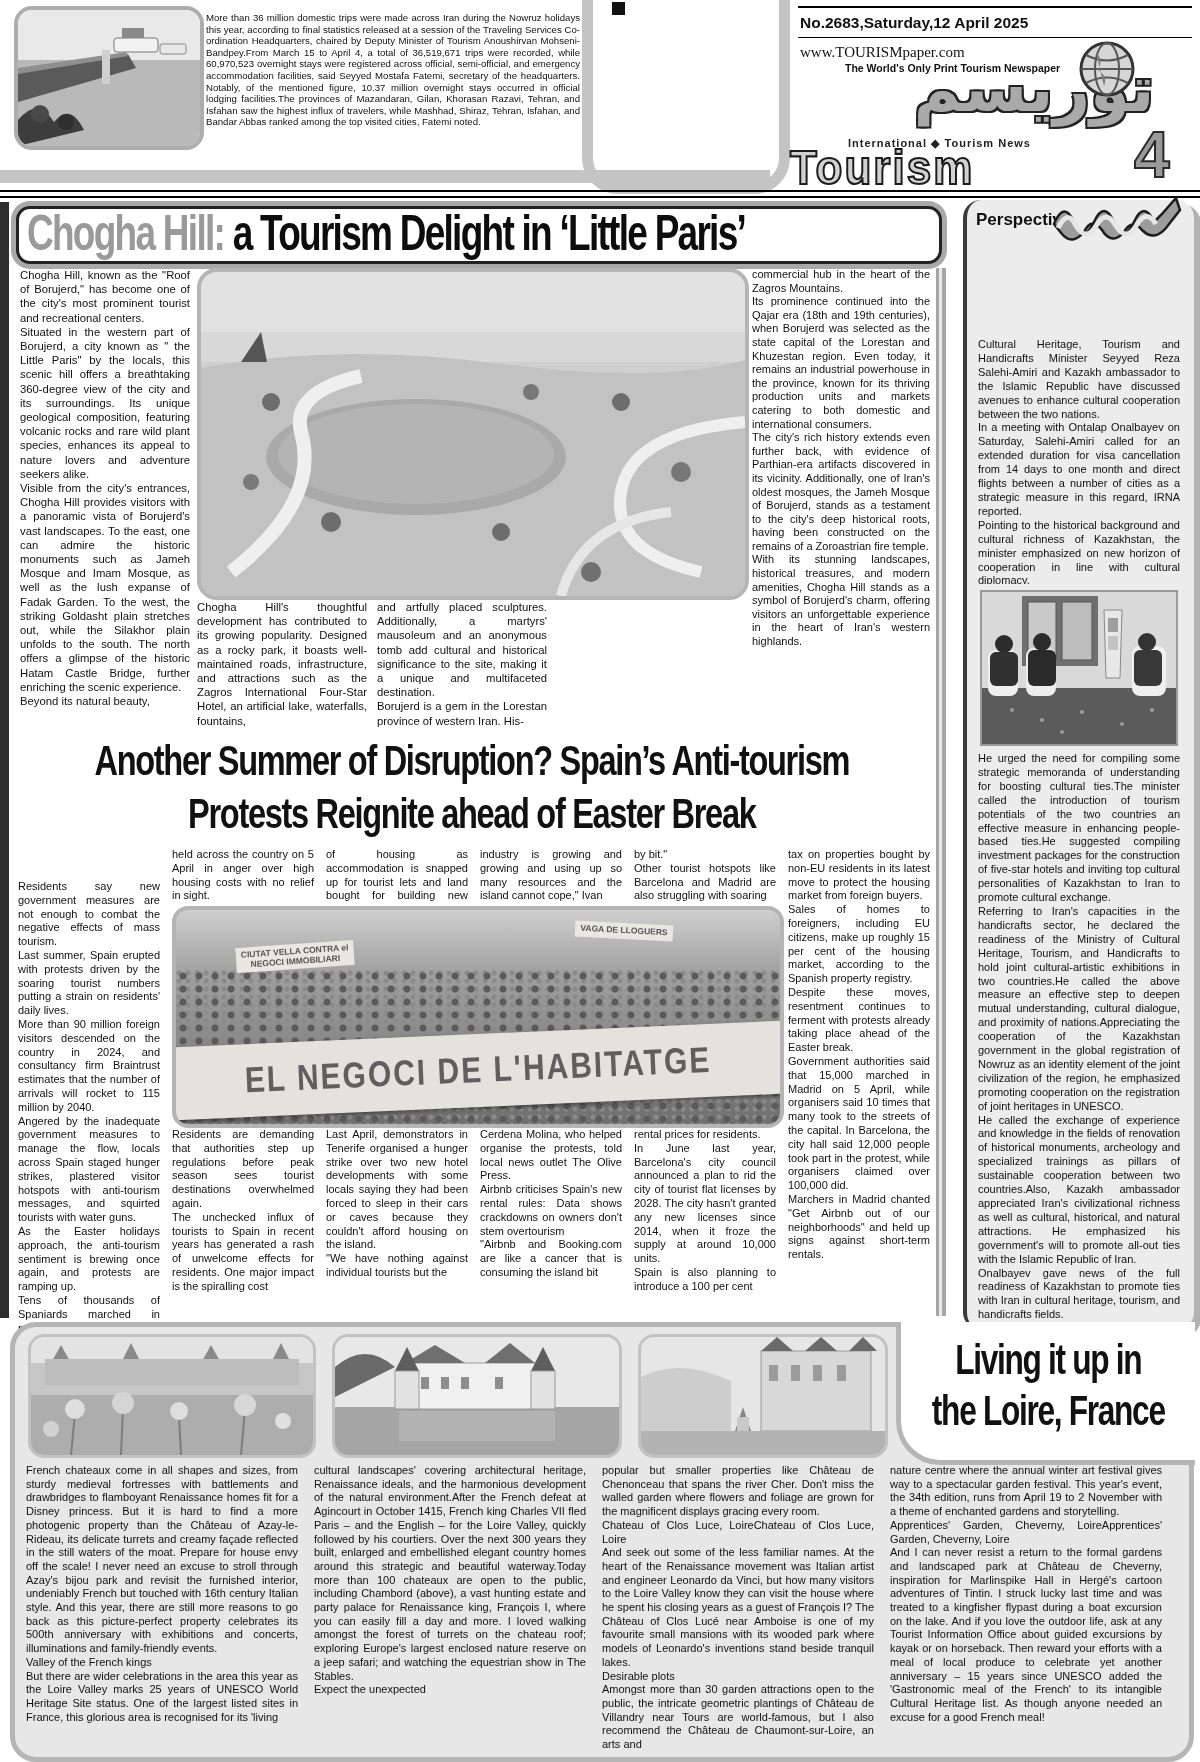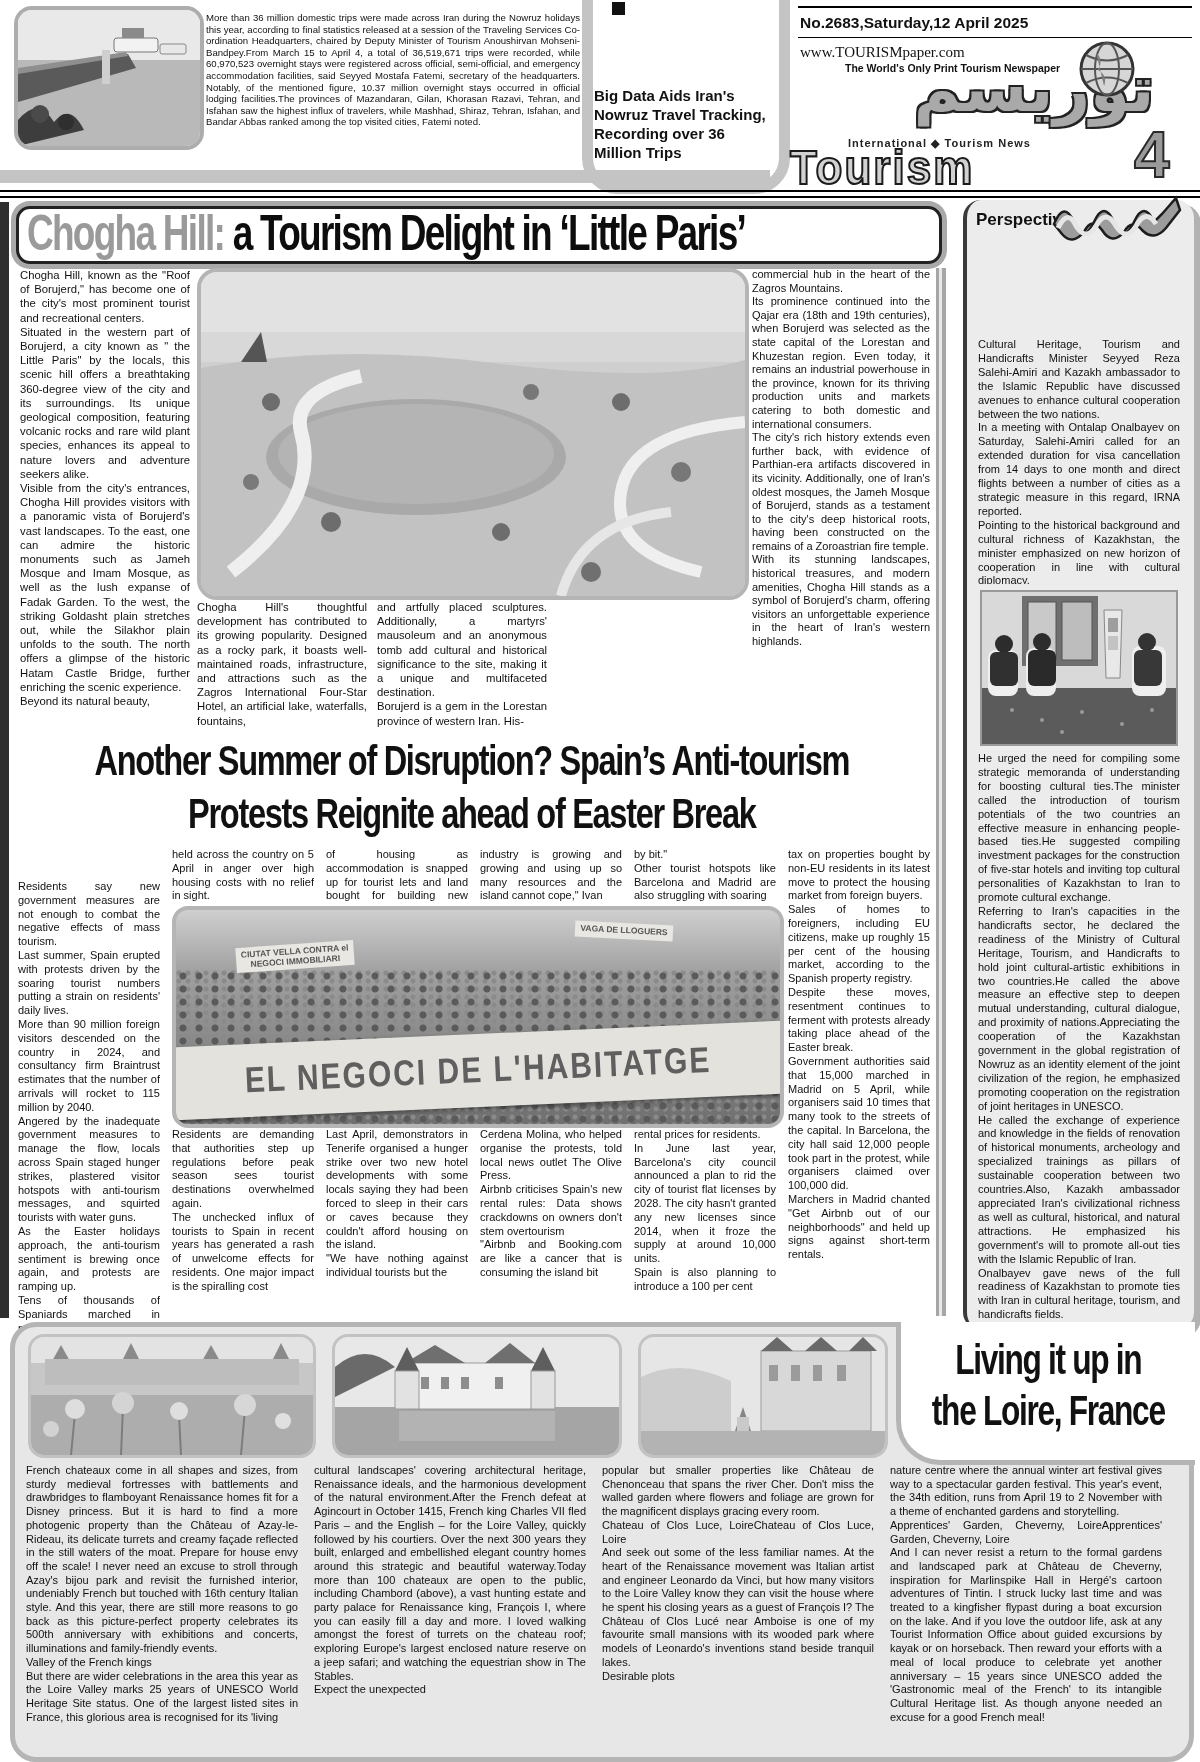--- a/index.html
+++ b/index.html
@@ -127,21 +127,20 @@
       <circle cx="22" cy="104" r="9" fill="#4a4a4a"></circle>
       <circle cx="48" cy="112" r="8" fill="#2f2f2f"></circle>
     </svg>
   </div>
 
   <div class="abs intro just">More than 36 million domestic trips were made across Iran during the Nowruz holidays this year, according to final statistics released at a session of the Traveling Services Co-ordination Headquarters, chaired by Deputy Minister of Tourism Anoushirvan Mohseni-Bandpey.From March 15 to April 4, a total of 36,519,671 trips were recorded, while 60,970,523 overnight stays were registered across official, semi-official, and emergency accommodation facilities, said Seyyed Mostafa Fatemi, secretary of the headquarters. Notably, of the mentioned figure, 10.37 million overnight stays occurred in official lodging facilities.The provinces of Mazandaran, Gilan, Khorasan Razavi, Tehran, and Isfahan saw the highest influx of travelers, while Mashhad, Shiraz, Tehran, Isfahan, and Bandar Abbas ranked among the top visited cities, Fatemi noted.</div>
 
   <div class="abs blacksq"></div>
   <div class="abs corner-frame"></div>
   <div class="abs hband"></div>
-  <div class="abs bigdata">Big Data Aids Iran's Nowruz Travel Tracking, Recording over 36 Million Trips</div>
 
   <div class="abs topline1"></div>
   <div class="abs issue">No.2683,Saturday,12 April 2025</div>
   <div class="abs topline2"></div>
   <div class="abs site">www.TOURISMpaper.com</div>
   <div class="abs tagline">The World's Only Print Tourism Newspaper</div>
   <div class="abs fa-logo">توریسم</div>
   <div class="abs globe">
     <svg width="58" height="58" viewBox="0 0 58 58">
       <circle cx="29" cy="29" r="26" fill="#d6d6d6" stroke="#333" stroke-width="3"></circle>
@@ -361,20 +360,21 @@
   </div>
   <div class="abs lcol just lc2">
     <span class="lp pre">cultural landscapes' covering architectural heritage, Renaissance ideals, and the harmonious development of the natural environment.After the French defeat at Agincourt in October 1415, French king Charles VII fled Paris – and the English – for the Loire Valley, quickly followed by his courtiers.  Over the next 300 years they built, enlarged and embellished elegant country homes around this strategic and beautiful waterway.Today more than 100 chateaux are open to the public, including Chambord (above), a vast hunting estate and party palace for Renaissance king, François I, where you can easily fill a day and more.  I loved walking amongst the forest of turrets on the chateau roof; exploring Europe's largest enclosed nature reserve on a jeep safari; and watching the equestrian show in The Stables.</span>
     <span class="lsub">Expect the unexpected</span>
   </div>
   <div class="abs lcol just lc3">
     <span class="lp pre">popular but smaller properties like Château de Chenonceau that spans the river Cher.  Don't miss the walled garden where flowers and foliage are grown for the magnificent displays gracing every room.
 Chateau of Clos Luce, LoireChateau of Clos Luce, Loire
 And seek out some of the less familiar names.  At the heart of the Renaissance movement was Italian artist and engineer Leonardo da Vinci, but how many visitors to the Loire Valley know they can visit the house where he spent his closing years as a guest of François I? The Château of Clos Lucé near Amboise is one of my favourite small mansions with its wooded park where models of Leonardo's inventions stand beside tranquil lakes.</span>
     <span class="lsub">Desirable plots</span>
+    <span class="lp pre">Amongst more than 30 garden attractions open to the public, the intricate geometric plantings of Château de Villandry near Tours are world-famous, but I also recommend the Château de Chaumont-sur-Loire, an arts and</span>
   </div>
   <div class="abs lcol just lc4">
     <span class="lp pre">nature centre where the annual winter art festival gives way to a spectacular garden festival.  This year's event, the 34th edition, runs from April 19 to 2 November with a theme of enchanted gardens and storytelling.</span>
     <span class="lsub">Apprentices' Garden, Cheverny, LoireApprentices' Garden, Cheverny, Loire</span>
     <span class="lp pre">And I can never resist a return to the formal gardens and landscaped park at Château de Cheverny, inspiration for Marlinspike Hall in Hergé's cartoon adventures of Tintin.  I struck lucky last time and was treated to a kingfisher flypast during a boat excursion on the lake. And if you love the outdoor life, ask at any Tourist Information Office about guided excursions by kayak or on horseback.  Then reward your efforts with a meal of local produce to celebrate yet another anniversary – 15 years since UNESCO added the 'Gastronomic meal of the French' to its intangible Cultural Heritage list.  As though anyone needed an excuse for a good French meal!</span>
   </div>
 
 </div>
 
 </body></html>

